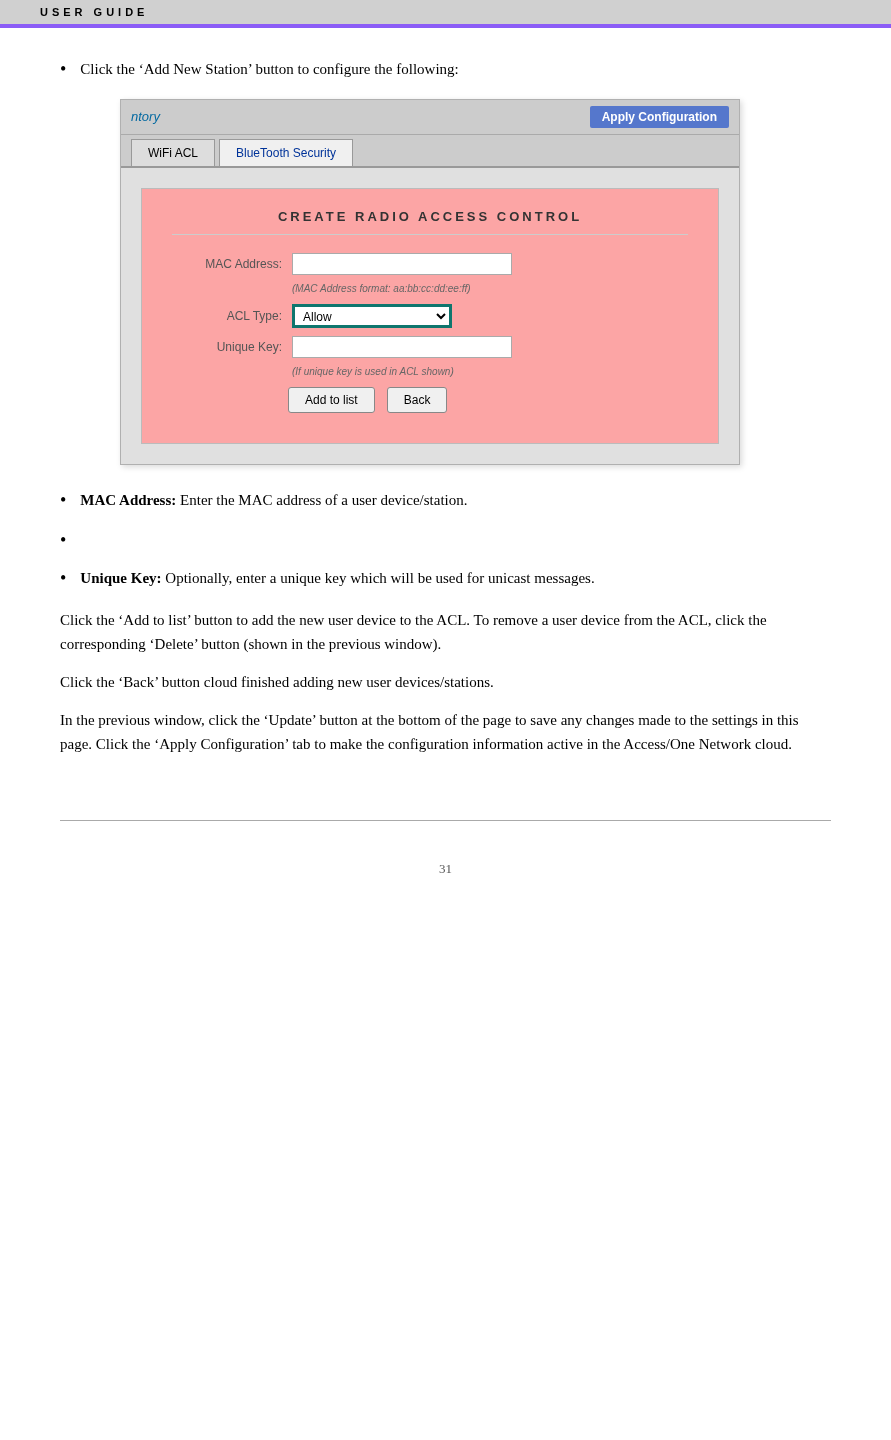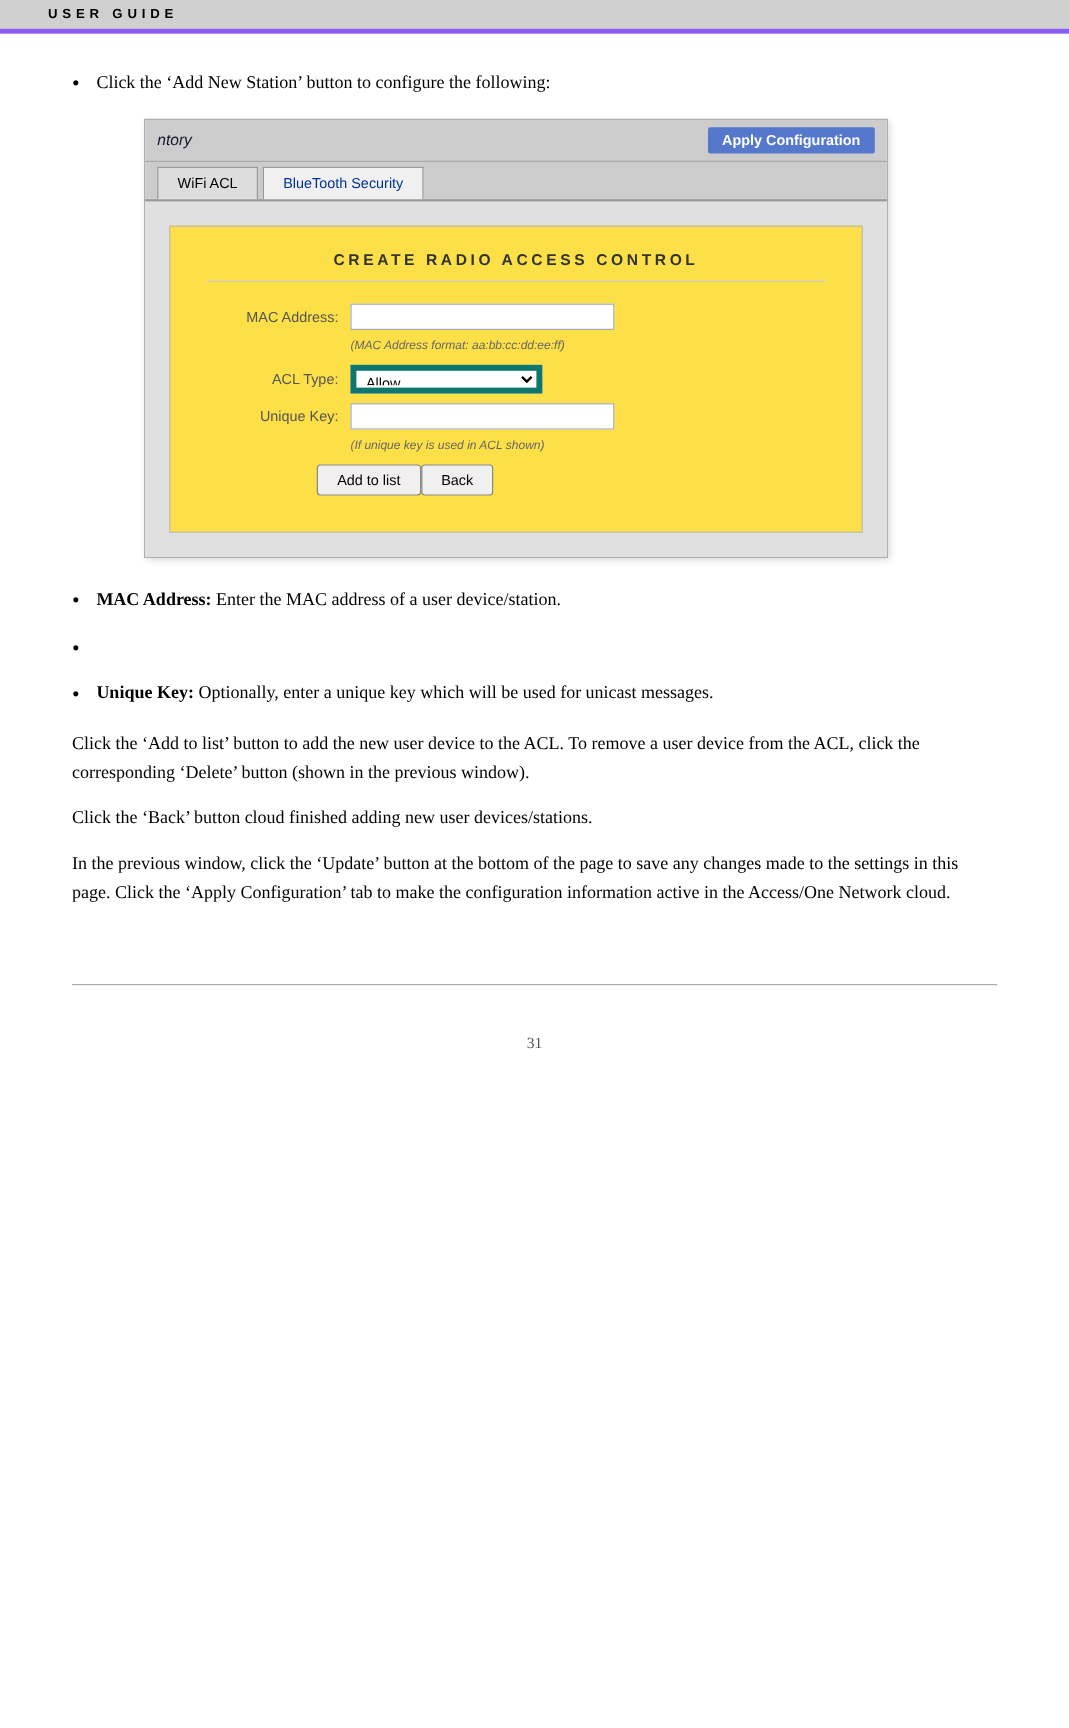--- a/index.html
+++ b/index.html
@@ -56,21 +56,21 @@
       justify-content: space-between;
       align-items: center;
       background: #cccccc;
       padding: 6px 10px;
       border-bottom: 1px solid #aaa;
     }
 
     .sc-inventory-label {
       font-family: Arial, sans-serif;
       font-size: 13px;
-      color: #0f172a;
+      color: #0369a1;
       font-style: italic;
     }
 
     .sc-apply-btn {
       background: #5577cc;
       color: white;
       padding: 4px 12px;
       font-size: 12px;
       font-family: Arial, sans-serif;
       font-weight: bold;
@@ -103,21 +103,21 @@
       font-weight: normal;
       color: #003399;
     }
 
     .sc-inner {
       background: #e0e0e0;
       padding: 20px;
     }
 
     .sc-form-box {
-      background: #fde047;
+      background: #fca5a5;
       border: 1px solid #bbb;
       padding: 20px 30px 30px 30px;
       margin: 0 auto;
     }
 
     .sc-form-title {
       text-align: center;
       font-family: Arial, sans-serif;
       font-size: 13px;
       letter-spacing: 3px;
@@ -163,30 +163,30 @@
     }
 
     .sc-select-wrapper {
       display: flex;
       align-items: center;
     }
 
     .sc-form-select {
       width: 160px;
       height: 24px;
-      border: 5px solid #0f766e;
+      border: 3px solid #0f766e;
       background: white;
       font-size: 12px;
       padding: 2px 4px;
     }
 
     .sc-button-row {
       display: flex;
-      gap: 0;
-      margin-left: 92px;
+      gap: 12px;
+      margin-left: 116px;
       margin-top: 10px;
     }
 
     .sc-btn {
       background: #f0f0f0;
       border: 1px solid #888;
       padding: 5px 16px;
       font-size: 12px;
       font-family: Arial, sans-serif;
       cursor: pointer;

